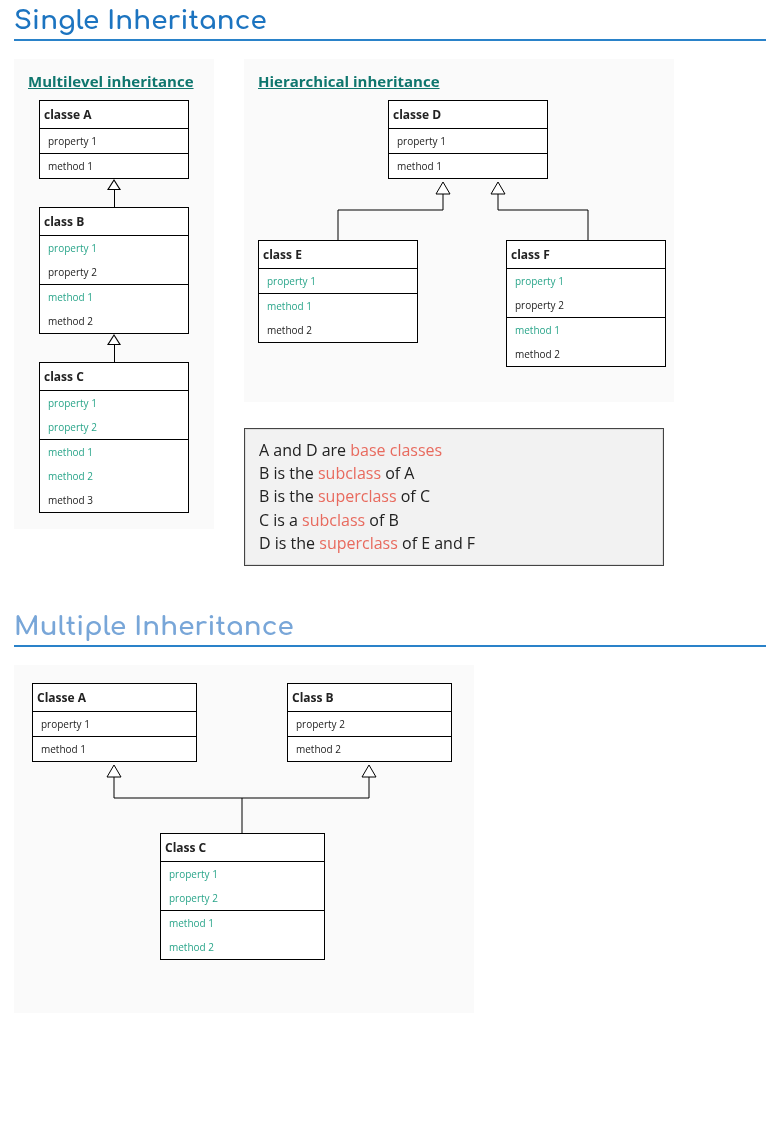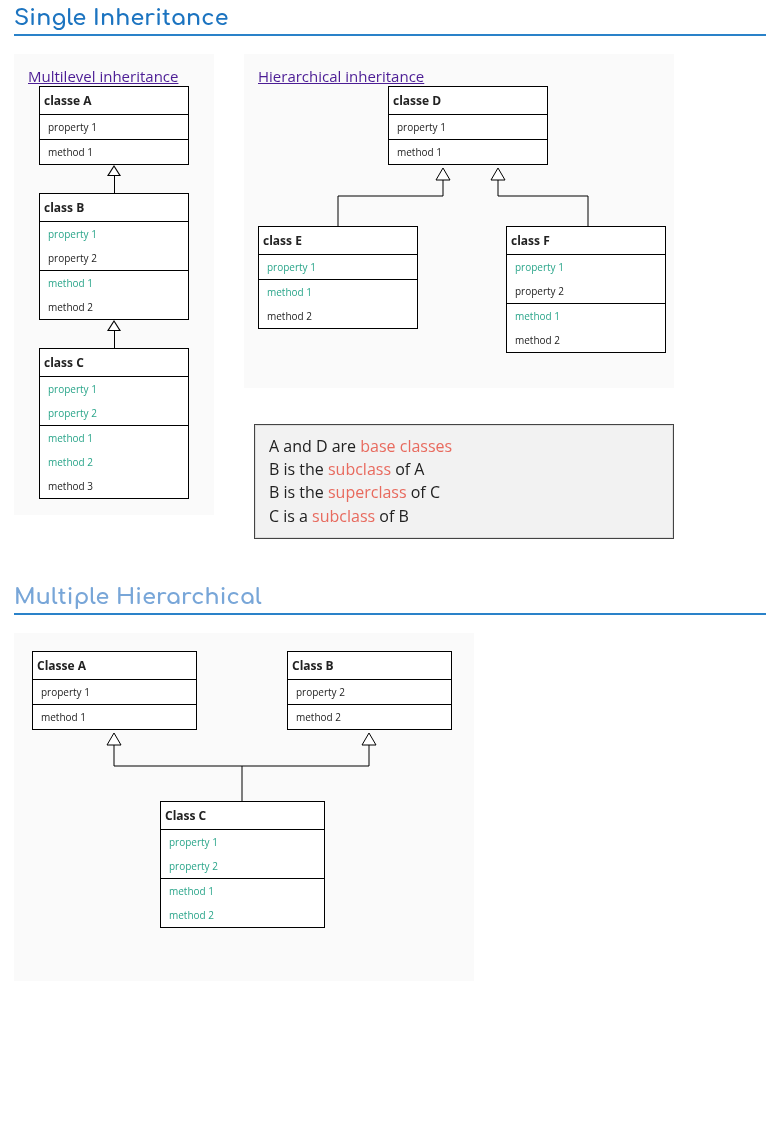--- a/index.html
+++ b/index.html
@@ -6,38 +6,38 @@
   body {
     font-family: "Open Sans", "Segoe UI", Arial, sans-serif;
     background: #fff;
     width: 780px;
     font-size: 13px;
     color: #222;
   }
   .section-title {
     font-family: "Comfortaa", "Arial Rounded MT Bold", Arial, sans-serif;
     font-weight: 700;
-    font-size: 22px;
+    font-size: 26px;
     padding: 6px 0 4px 14px;
     letter-spacing: 0.2px;
   }
   .title-single { color: #1c74c0; }
   .title-multiple { color: #78a6d8; margin-top: 40px;}
   .hr-blue { border: none; border-top: 2px solid #2a82c9; margin: 0 14px 18px 14px; }
   .panels { display: flex; gap: 30px; padding: 0 14px; align-items:flex-start;}
   .panel {
     background: #fafafa;
     padding: 12px 14px 16px 14px;
   }
   .panel-title {
-    color: #4c1d95;
+    color: #0f766e;
     text-decoration: underline;
     font-size: 15px;
-    margin-bottom: 0;
-    font-weight: 400;
+    margin-bottom: 9px;
+    font-weight: 700;
   }
   .uml-box {
     background: #fff;
     border: 1px solid #000;
     width: 150px;
   }
   .uml-box.wide { width: 160px; }
   .uml-title {
     text-align: left;
     font-weight: 700;
@@ -72,29 +72,29 @@
     width:0;height:0;
     border-left:5px solid transparent;
     border-right:5px solid transparent;
     border-bottom:8px solid #fff;
   }
   .arrow-v .stem {
     width:1px; flex:1; background:#000;
   }
   .col { display:flex; flex-direction:column; align-items:center;}
   .panel-multilevel { width: 200px;}
-  .rhs { display:flex; flex-direction:column; gap:36px; flex:1;}
+  .rhs { display:flex; flex-direction:column; gap:26px; flex:1;}
   .panel-hier { width: 430px; position:relative; padding-bottom:22px;}
   .hier-area { position:relative; height: 280px;}
   .hier-area .uml-box { position:absolute; }
   .note-box {
     border: 1px solid #444;
     background: #f2f2f2;
     padding: 10px 14px;
-    margin-left: 10px;
+    margin-left: 0px;
     width: 420px;
     font-size: 16px;
     line-height: 1.45;
     box-shadow: inset 0 0 0 1px #ddd;
   }
   .red { color: #e86a5e; font-weight: 400; }
   .panel-multi {
     background:#fafafa;
     margin: 14px 14px 0 14px;
     padding: 18px 18px 20px 18px;
@@ -215,25 +215,26 @@
           </div>
         </div>
       </div>
     </div>
 
     <div class="note-box">
       <div><span>A and D are </span><span class="red">base classes</span></div>
       <div><span>B is the </span><span class="red">subclass</span><span> of A</span></div>
       <div><span>B is the </span><span class="red">superclass</span><span> of C</span></div>
       <div><span>C is a </span><span class="red">subclass</span><span> of B</span></div>
+      <div><span>D is the </span><span class="red">superclass</span><span> of E and F</span></div>
     </div>
   </div>
 </div>
 
-<div class="section-title title-multiple">Multiple Hierarchical</div>
+<div class="section-title title-multiple">Multiple Inheritance</div>
 <hr class="hr-blue">
 
 <div class="panel-multi">
   <div class="multi-area">
 
     <div class="uml-box" style="left:0; top:0;">
       <div class="uml-title">Classe A</div>
       <div class="uml-section">
           <div class="uml-row">property 1</div>
         </div>

